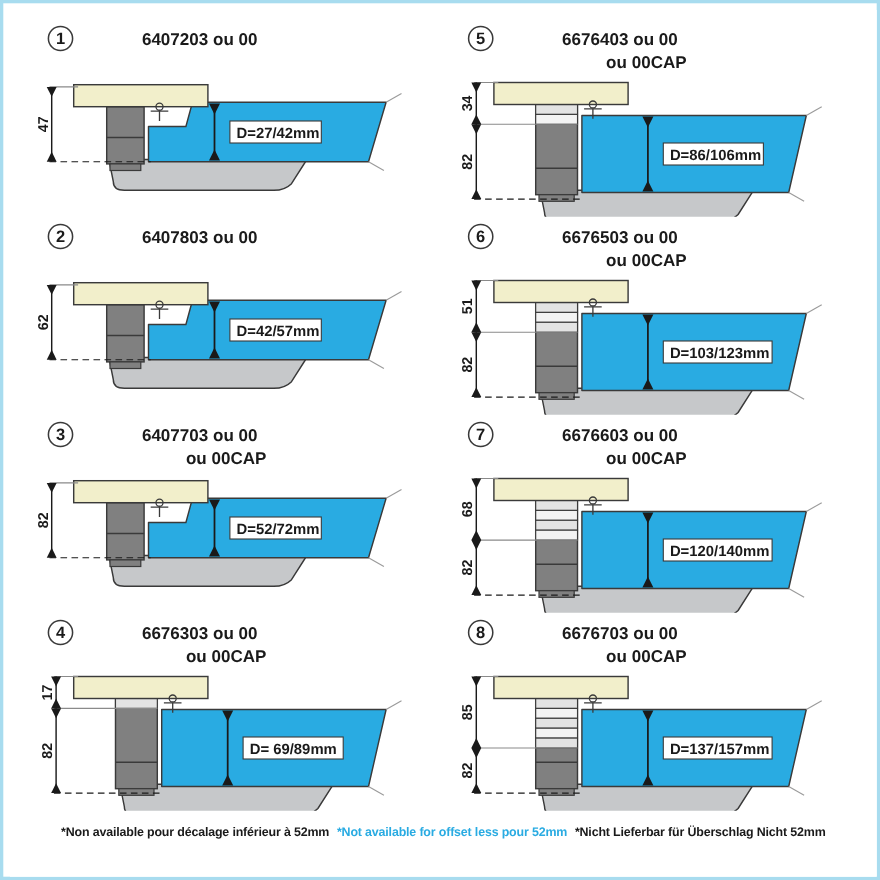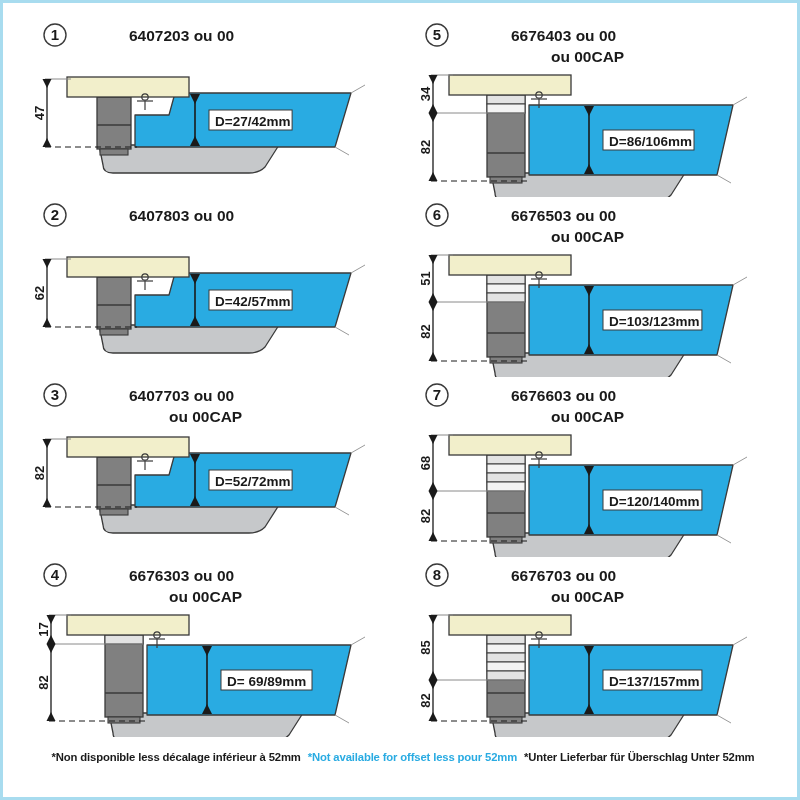--- a/index.html
+++ b/index.html
@@ -352,17 +352,17 @@
           <text x="22" y="90.5" font-family="&quot;Liberation Sans&quot;, sans-serif" font-size="13" font-weight="bold" fill="#1a1a1a" text-anchor="middle" transform="rotate(-90 22 90.5)" dy="4.5">85</text>
           <line x1="30" y1="123" x2="30" y2="164" stroke="#1a1a1a" stroke-width="1.3"></line>
           <path d="M 25.5 123 L 34.5 123 L 30 132 Z" fill="#1a1a1a"></path>
           <path d="M 25.5 164 L 34.5 164 L 30 155 Z" fill="#1a1a1a"></path>
           <text x="22" y="143.5" font-family="&quot;Liberation Sans&quot;, sans-serif" font-size="13" font-weight="bold" fill="#1a1a1a" text-anchor="middle" transform="rotate(-90 22 143.5)" dy="4.5">82</text>
         </svg>
       </div>
     </div>
 
   <div id="footer">
-    <span class="fr">*Non disponible less décalage inférieur à 52mm</span>
+    <span class="fr">*Non available pour décalage inférieur à 52mm</span>
     <span class="en">*Not available for offset less pour 52mm</span>
-    <span class="de">*Unter Lieferbar für Überschlag Unter 52mm</span>
+    <span class="de">*Nicht Lieferbar für Überschlag Nicht 52mm</span>
   </div>
 </div>
 
 </body></html>

